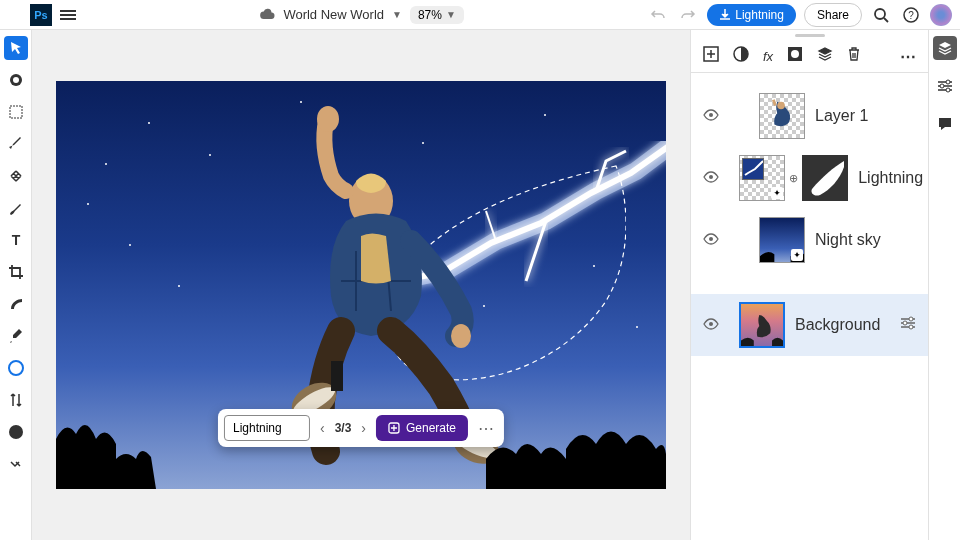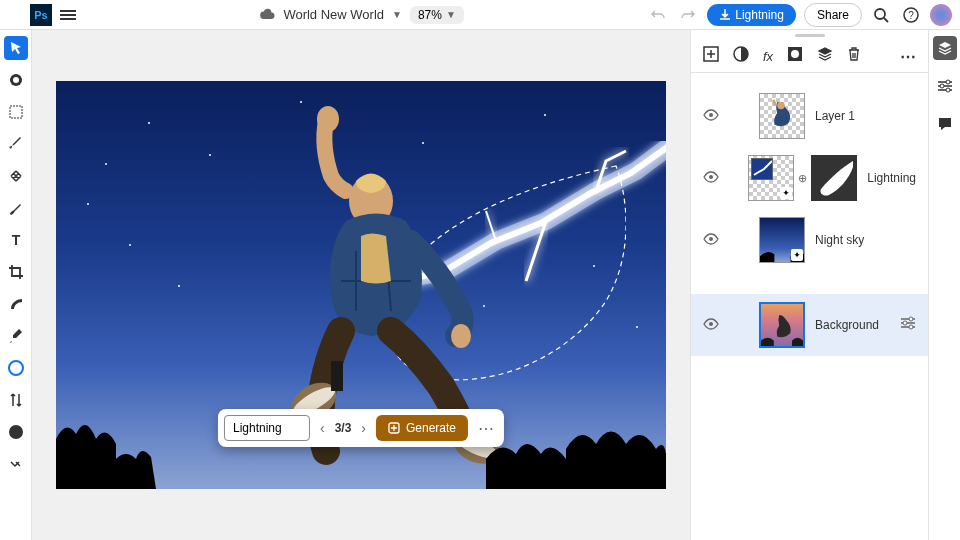--- a/index.html
+++ b/index.html
@@ -39,42 +39,42 @@
 .trees { position: absolute; bottom: 0; left: 0; right: 0; height: 90px; }
 .lightning { position: absolute; top: 60px; right: -10px; width: 280px; height: 180px; }
 .person { position: absolute; top: 20px; left: 170px; width: 280px; height: 380px; }
 .lasso { position: absolute; top: 80px; right: 40px; width: 260px; height: 230px; }
 
 
 .gen-toolbar { position: absolute; bottom: 42px; left: 50%; transform: translateX(-50%); background: #fff; border-radius: 8px; box-shadow: 0 4px 12px rgba(0,0,0,0.3); display: flex; align-items: center; padding: 6px; gap: 6px; }
 .gen-input { border: 1px solid #888; border-radius: 4px; padding: 5px 8px; font-size: 12px; width: 86px; }
 .gen-nav { display: flex; align-items: center; gap: 6px; font-size: 12px; color: #333; }
 .gen-arrow { cursor: pointer; font-size: 14px; color: #666; padding: 0 4px; }
-.gen-btn { background: #a16207; color: #fff; border: none; border-radius: 6px; padding: 6px 12px; font-size: 12px; cursor: pointer; display: flex; align-items: center; gap: 6px; }
+.gen-btn { background: #4c1d95; color: #fff; border: none; border-radius: 6px; padding: 6px 12px; font-size: 12px; cursor: pointer; display: flex; align-items: center; gap: 6px; }
 .gen-more { cursor: pointer; color: #666; font-size: 16px; padding: 0 4px; }
 
 
 .layers-panel { width: 238px; background: #fff; border-left: 1px solid #e1e1e1; display: flex; flex-direction: column; }
 .panel-handle { height: 10px; display: flex; align-items: center; justify-content: center; }
 .panel-handle-bar { width: 30px; height: 3px; background: #ccc; border-radius: 2px; }
 .panel-title { font-size: 12px; color: #333; padding: 8px 12px; }
 .layer-toolbar { display: flex; align-items: center; padding: 6px 12px; gap: 14px; border-bottom: 1px solid #e1e1e1; color: #333; }
 .layer-toolbar .spacer { flex: 1; }
 .layer-list { flex: 1; overflow-y: auto; padding-top: 12px; }
 .layer-row { display: flex; align-items: center; padding: 8px 12px; gap: 10px; }
 .layer-row.selected { background: #e4edf9; margin-top: 23px; }
 .eye { cursor: pointer; color: #666; width: 16px; }
 .layer-thumbs { display: flex; align-items: center; gap: 4px; }
 .thumb { width: 46px; height: 46px; border: 1px solid #999; background: #fff; position: relative; overflow: hidden; }
 .thumb.small { width: 22px; height: 22px; }
 .thumb.selected-thumb { border: 2px solid #1473e6; }
 .thumb-checker { position: absolute; inset: 0; background-image: linear-gradient(45deg, #ccc 25%, transparent 25%), linear-gradient(-45deg, #ccc 25%, transparent 25%), linear-gradient(45deg, transparent 75%, #ccc 75%), linear-gradient(-45deg, transparent 75%, #ccc 75%); background-size: 8px 8px; background-position: 0 0, 0 4px, 4px -4px, -4px 0; }
 .thumb-img { position: absolute; inset: 0; }
 .gen-badge { position: absolute; bottom: 1px; right: 1px; width: 12px; height: 12px; background: #fff; border-radius: 2px; display: flex; align-items: center; justify-content: center; font-size: 9px; }
-.layer-name { font-size: 12px; color: #333; }
+.layer-name { font-size: 16px; color: #333; }
 .link-icon { color: #666; font-size: 11px; }
 .mask-thumb { width: 46px; height: 46px; background: #333; position: relative; }
 .layer-row .spacer { flex: 1; }
 .adjust-icon { color: #666; cursor: pointer; }
 
 
 .right-rail { width: 32px; background: #fff; border-left: 1px solid #e1e1e1; display: flex; flex-direction: column; align-items: center; padding-top: 6px; gap: 14px; }
 .rail-icon { width: 24px; height: 24px; display: flex; align-items: center; justify-content: center; cursor: pointer; color: #333; border-radius: 4px; }
 .rail-icon.active { background: #5a5a5a; color: #fff; }
 </style>

